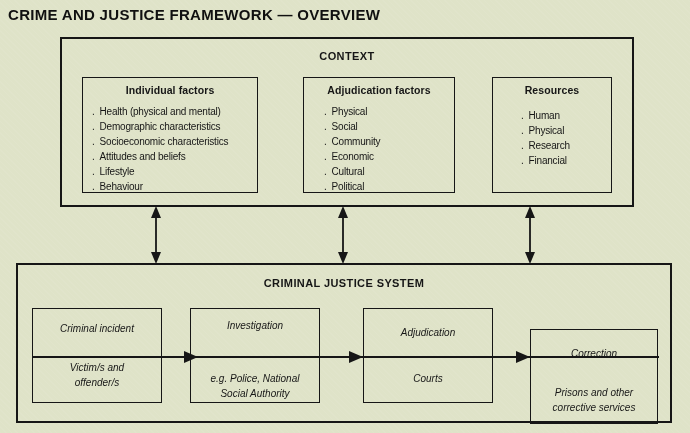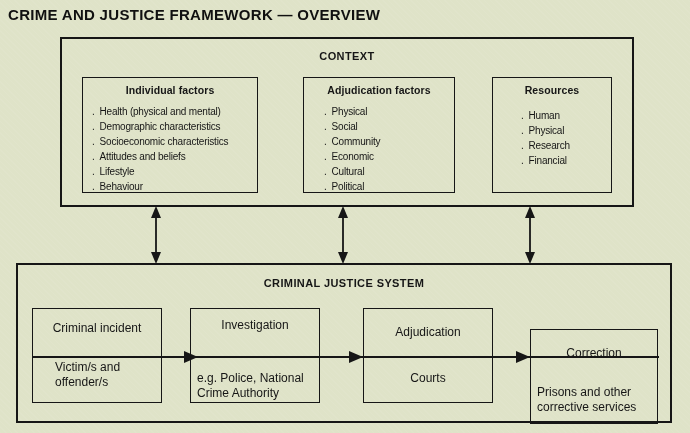--- a/index.html
+++ b/index.html
@@ -93,24 +93,25 @@
     height: 95px;
     border: 1.5px solid #161616;
     display: flex;
     flex-direction: column;
   }
   .stage .cell {
     flex: 1 1 0;
     display: flex;
     align-items: center;
     justify-content: center;
-    text-align: left;
-    font-size: 12px;
+    text-align: center;
+    font-size: 10px;
     line-height: 15px;
     padding: 0 6px;
+    font-style: italic;
   }
   .stage .cell.narrow { padding: 8px 22px; }
 </style>
 </head>
 <body>
 
 <div class="canvas">
 
   <div class="page-title">CRIME AND JUSTICE FRAMEWORK — OVERVIEW</div>
 
@@ -175,21 +176,21 @@
     <div class="flow-head" style="left:166px;"></div>
     <div class="flow-head" style="left:331px;"></div>
     <div class="flow-head" style="left:498px;"></div>
 
     <div class="stage" style="left:14px; width:130px;">
       <div class="cell">Criminal incident</div>
       <div class="cell narrow">Victim/s and offender/s</div>
     </div>
     <div class="stage" style="left:172px; width:130px;gap:28px;">
       <div class="cell">Investigation</div>
-      <div class="cell">e.g. Police, National Crime Authority</div>
+      <div class="cell">e.g. Police, National Social Authority</div>
     </div>
     <div class="stage" style="left:345px; width:130px;">
       <div class="cell">Adjudication</div>
       <div class="cell">Courts</div>
     </div>
     <div class="stage" style="left:512px; width:128px;margin-top:21px;">
       <div class="cell">Correction</div>
       <div class="cell">Prisons and other corrective services</div>
     </div>
   </div>

